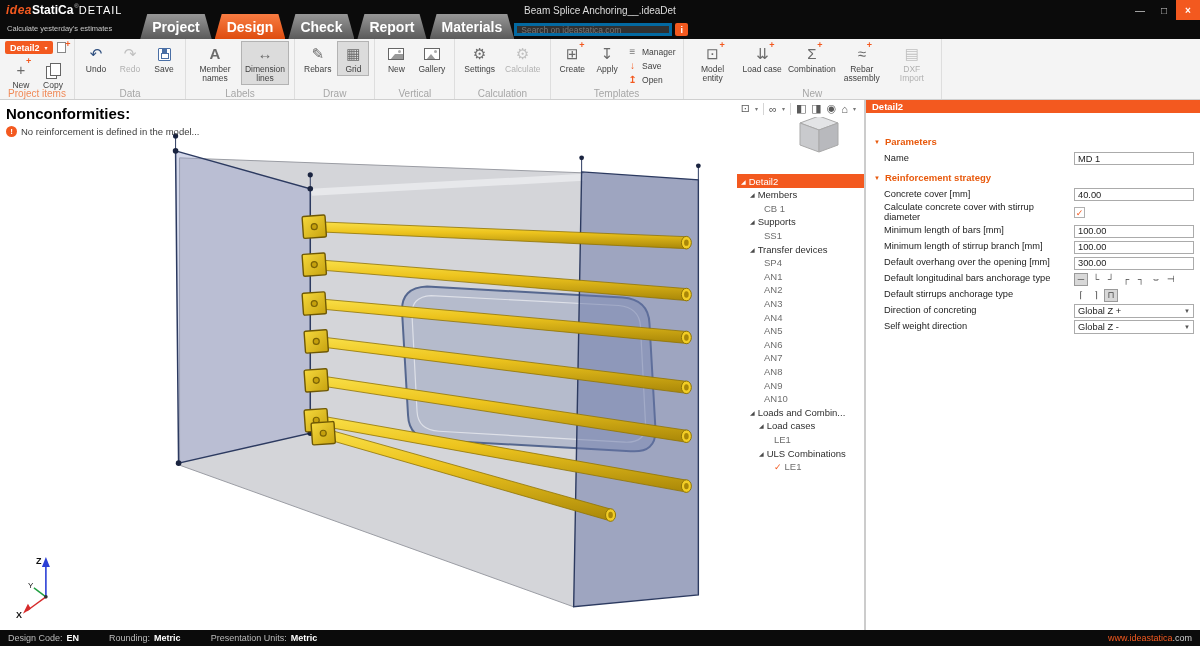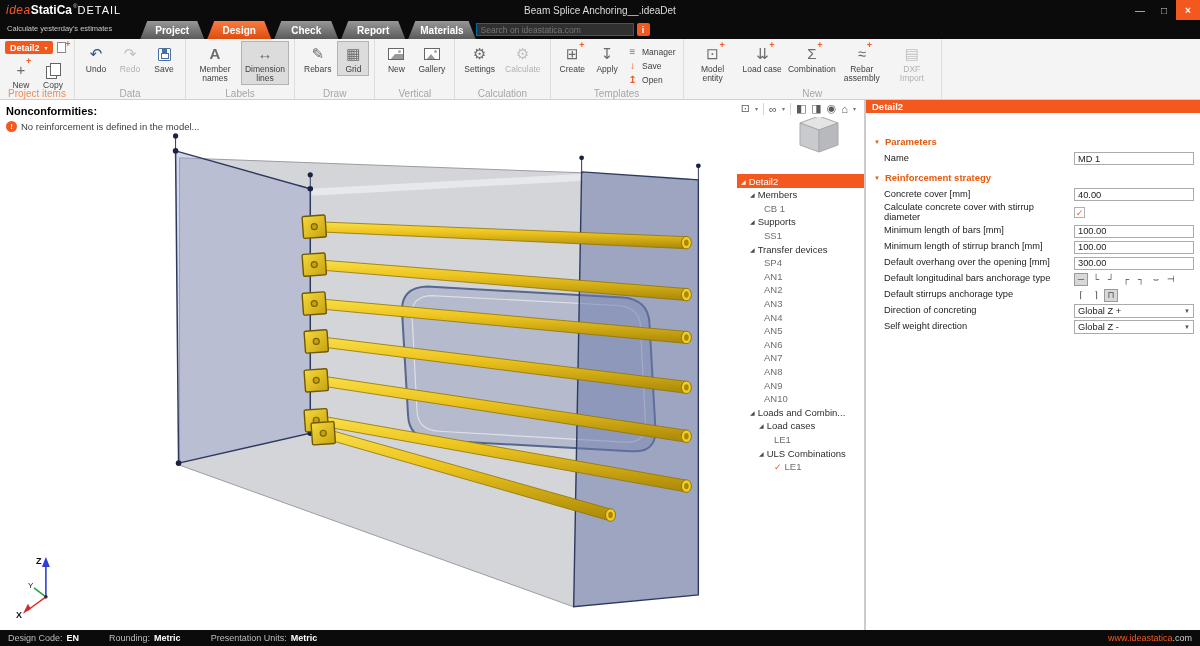--- a/index.html
+++ b/index.html
@@ -2,37 +2,37 @@
 <html><head>
 <meta charset="utf-8">
 <style>
 *{margin:0;padding:0;box-sizing:border-box}
 html,body{width:1200px;height:646px;overflow:hidden}
 body{font-family:"Liberation Sans","DejaVu Sans",sans-serif;font-size:10px;background:#fff;position:relative}
 
 
 .titlebar{height:20px;background:#0b0b0b;display:flex;align-items:center;position:relative;color:#fff}
 .logo{display:flex;align-items:baseline;margin-left:6px}
-.logo-idea{color:#f3591f;font-weight:400;font-style:italic;font-size:12px;letter-spacing:.5px}
+.logo-idea{color:#f3591f;font-weight:700;font-style:italic;font-size:12px;letter-spacing:.5px}
 .logo-statica{color:#fff;font-weight:700;font-size:12px}
 .logo-reg{font-size:6px;color:#ccc;margin-left:1px;align-self:flex-start}
 .app-mode{margin-left:0;font-weight:400;font-size:11px;letter-spacing:1px}
 .window-title{position:absolute;left:0;right:0;text-align:center;color:#ddd;font-size:10px;pointer-events:none}
 .win-btns{margin-left:auto;display:flex;height:100%;position:relative;z-index:2}
 .win-btn{width:24px;display:flex;align-items:center;justify-content:center;color:#ccc;font-size:10px}
 .win-btn.close{background:#f3591f;color:#fff;font-weight:700}
 
 
 .subbar{height:19px;background:#0b0b0b;display:flex;align-items:flex-end;position:relative}
 .tagline{color:#c9c9c9;font-size:7.5px;margin:0 0 6px 7px;white-space:nowrap}
 .tabs{display:flex;gap:3px;margin-left:28px}
-.tab{height:18px;min-width:64px;padding:0 12px;display:flex;align-items:center;justify-content:center;color:#fff;font-weight:700;font-size:10px;background:linear-gradient(#979797,#5a5a5a);clip-path:polygon(7px 0,calc(100% - 7px) 0,100% 100%,0 100%)}
+.tab{height:25px;min-width:64px;padding:0 12px;display:flex;align-items:center;justify-content:center;color:#fff;font-weight:700;font-size:14px;background:linear-gradient(#979797,#5a5a5a);clip-path:polygon(7px 0,calc(100% - 7px) 0,100% 100%,0 100%)}
 .tab.active{background:linear-gradient(#f87c42,#de4c0f)}
 .searchwrap{margin-left:auto;display:flex;align-items:center;gap:3px;margin:0 5px 3px 0}
-.search-input{width:158px;height:13px;background:#303030;border:1px solid #0369a1;color:#bbb;font-size:8.5px;padding:0 4px;font-family:inherit;outline:none}
+.search-input{width:158px;height:13px;background:#303030;border:3px solid #0369a1;color:#bbb;font-size:8.5px;padding:0 4px;font-family:inherit;outline:none}
 .info-btn{width:13px;height:13px;background:#f3591f;color:#fff;font-weight:700;font-size:9px;display:flex;align-items:center;justify-content:center;border-radius:2px}
 
 
 .ribbon{height:61px;background:#f4f4f4;border-bottom:1px solid #cfcfcf;display:flex}
 .rgroup{position:relative;border-right:1px solid #dedede;padding:2px 5px 11px;display:flex;gap:2px;align-items:flex-start}
 .rgroup-label{position:absolute;bottom:0;left:0;right:0;text-align:center;font-size:10px;color:#a6a6a6;white-space:nowrap}
 .rgroup-label.orange{color:#f08a58}
 .rbtn{display:flex;flex-direction:column;align-items:center;gap:2px;min-width:32px;max-width:48px;padding:3px 3px 1px;border:1px solid transparent;color:#3f3f3f;font-size:8.5px;text-align:center;line-height:1.05}
 .rbtn .ric{height:18px;display:flex;align-items:center;justify-content:center;font-size:15px;color:#6b6b6b;position:relative}
 .rbtn.pressed{background:#dcdcdc;border-color:#b3b3b3}
@@ -60,21 +60,21 @@
 
 
 .main{height:530px;display:flex}
 .viewport{width:866px;position:relative;background:#fff;border-right:2px solid #cccccc}
 .scene{position:absolute;inset:0}
 .vp-toolbar{position:absolute;top:0;right:0;height:17px;display:flex;align-items:center;gap:5px;padding:0 8px;color:#5a5a5a;font-size:11px;background:#fff;z-index:5}
 .vpt{cursor:default}
 .vp-caret{font-size:6px;color:#777}
 .vp-sep{width:1px;height:12px;background:#d5d5d5}
 .nonconf{position:absolute;top:5px;left:6px;z-index:4}
-.nonconf-title{font-weight:700;font-size:11px;color:#000}
+.nonconf-title{font-weight:700;font-size:15px;color:#000}
 .nonconf-item{display:flex;align-items:center;gap:4px;margin-top:4px;color:#3c3c3c;font-size:9.5px}
 .warn-dot{width:11px;height:11px;border-radius:50%;background:#f3591f;color:#fff;font-weight:700;font-size:8px;display:flex;align-items:center;justify-content:center;flex:0 0 auto}
 .tree{position:absolute;left:737px;top:74px;width:127px;background:rgba(255,255,255,.97);z-index:4;font-size:9.5px}
 .tree-root{background:#f3591f;color:#fff;height:14px;display:flex;align-items:center;padding-left:4px;font-weight:400}
 .tree-root .tmark{color:#fff}
 .tmark{font-size:6px;color:#4a4a4a;margin-right:3px}
 .tree-row{height:13.6px;display:flex;align-items:center;color:#6e6e6e;white-space:nowrap}
 .tree-row.grp .tlabel{color:#2e2e2e}
 .tree-row.lv1{padding-left:13px}
 .tree-row.lv2{padding-left:27px}

